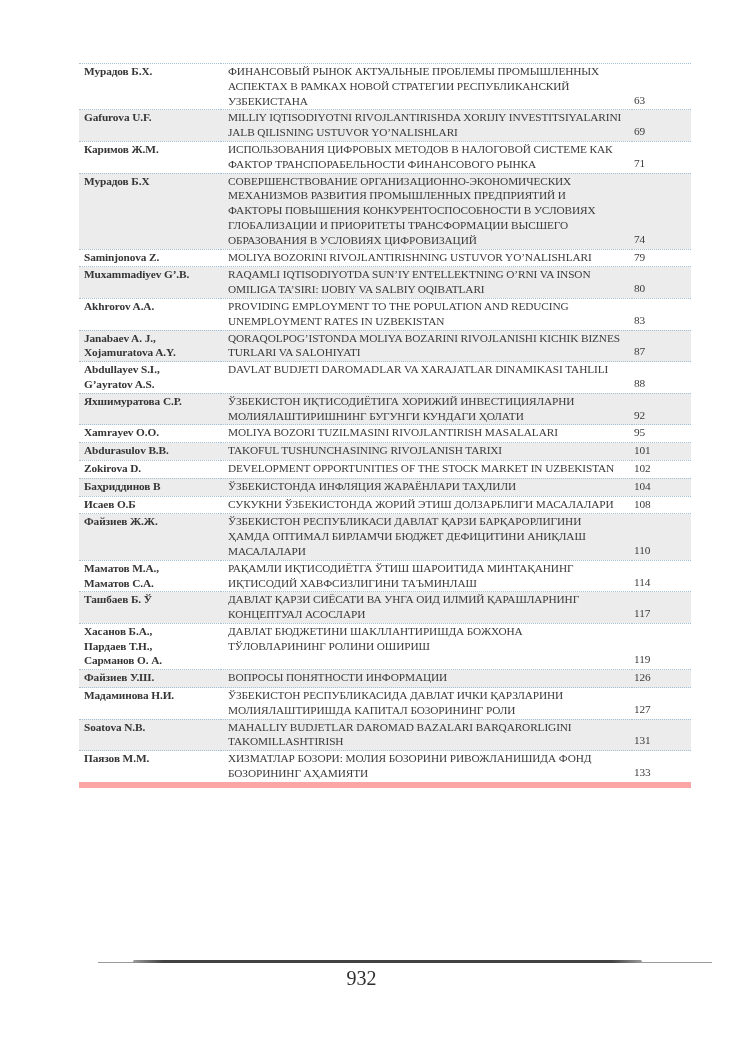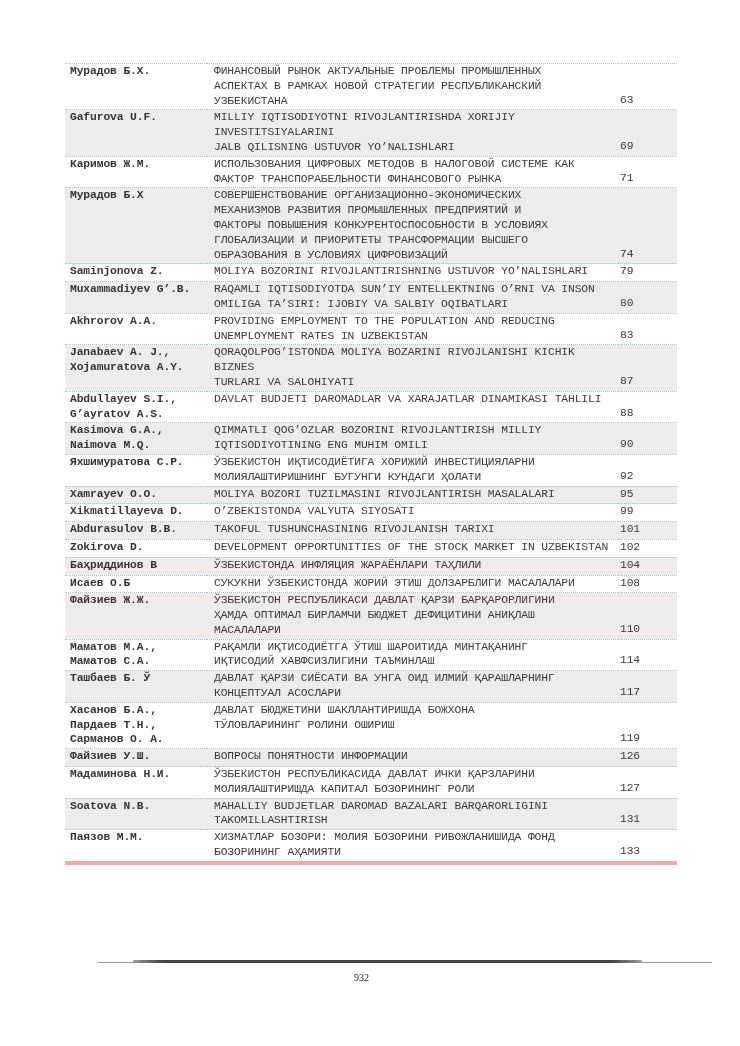--- a/index.html
+++ b/index.html
@@ -15,28 +15,27 @@
     font-family: "Liberation Serif", "DejaVu Serif", serif;
   }
   .sheet {
     position: absolute;
     inset: 0;
     background: #ffffff;
   }
   
   .toc-table {
     position: absolute;
-    left: 65px;
+    left: 79px;
     top: 63px;
     width: 612px;
     border-collapse: collapse;
     table-layout: fixed;
-    border-bottom: 4px solid #fca5a5;
+    border-bottom: 6px solid #fca5a5;
     border-top: 1px dotted #a3c0d4;
-    font-family: Liberation Mono, monospace;
   }
   .toc-table tr:nth-child(even) {
     background: #ececec;
   }
   .toc-table td {
     border-top: 1px dotted #a3c0d4;
     font-size: 11.3px;
     line-height: 14.8px;
     color: #3b3b3b;
     vertical-align: top;
@@ -76,21 +75,21 @@
     height: 3px;
     border-radius: 2px;
     background: linear-gradient(to right, #9a9a9a, #424242 6%, #424242 94%, #9a9a9a);
   }
   .page-number {
     position: absolute;
     left: 0;
     top: 969px;
     width: 723px;
     text-align: center;
-    font-size: 10px;
+    font-size: 20px;
     line-height: 18px;
     color: #2e2e2e;
   }
 </style>
 </head>
 <body>
 
 <div class="sheet">
 
   <table class="toc-table">
@@ -156,47 +155,35 @@
     <td class="pagenum">87</td>
   </tr>
 
   <tr>
     <td class="authors">Abdullayev S.I.,
 G’ayratov A.S.</td>
     <td class="title">DAVLAT BUDJETI DAROMADLAR VA XARAJATLAR DINAMIKASI TAHLILI</td>
     <td class="pagenum">88</td>
   </tr>
 
-  <tr>
-    <td class="authors">Kasimova G.A.,
-Naimova M.Q.</td>
-    <td class="title">QIMMATLI QOG’OZLAR BOZORINI RIVOJLANTIRISH MILLIY
-IQTISODIYOTINING ENG MUHIM OMILI</td>
-    <td class="pagenum">90</td>
-  </tr>
 
   <tr>
     <td class="authors">Яхшимуратова С.Р.</td>
     <td class="title">ЎЗБЕКИСТОН ИҚТИСОДИЁТИГА ХОРИЖИЙ ИНВЕСТИЦИЯЛАРНИ
 МОЛИЯЛАШТИРИШНИНГ БУГУНГИ КУНДАГИ ҲОЛАТИ</td>
     <td class="pagenum">92</td>
   </tr>
 
   <tr>
     <td class="authors">Xamrayev O.O.</td>
     <td class="title">MOLIYA BOZORI TUZILMASINI RIVOJLANTIRISH MASALALARI</td>
     <td class="pagenum">95</td>
   </tr>
 
 
-  <tr>
-    <td class="authors">Xikmatillayeva D.</td>
-    <td class="title">O’ZBEKISTONDA VALYUTA SIYOSATI</td>
-    <td class="pagenum">99</td>
-  </tr>
 
   <tr>
     <td class="authors">Abdurasulov B.B.</td>
     <td class="title">TAKOFUL TUSHUNCHASINING RIVOJLANISH TARIXI</td>
     <td class="pagenum">101</td>
   </tr>
 
   <tr>
     <td class="authors">Zokirova D.</td>
     <td class="title">DEVELOPMENT OPPORTUNITIES OF THE STOCK MARKET IN UZBEKISTAN</td>

